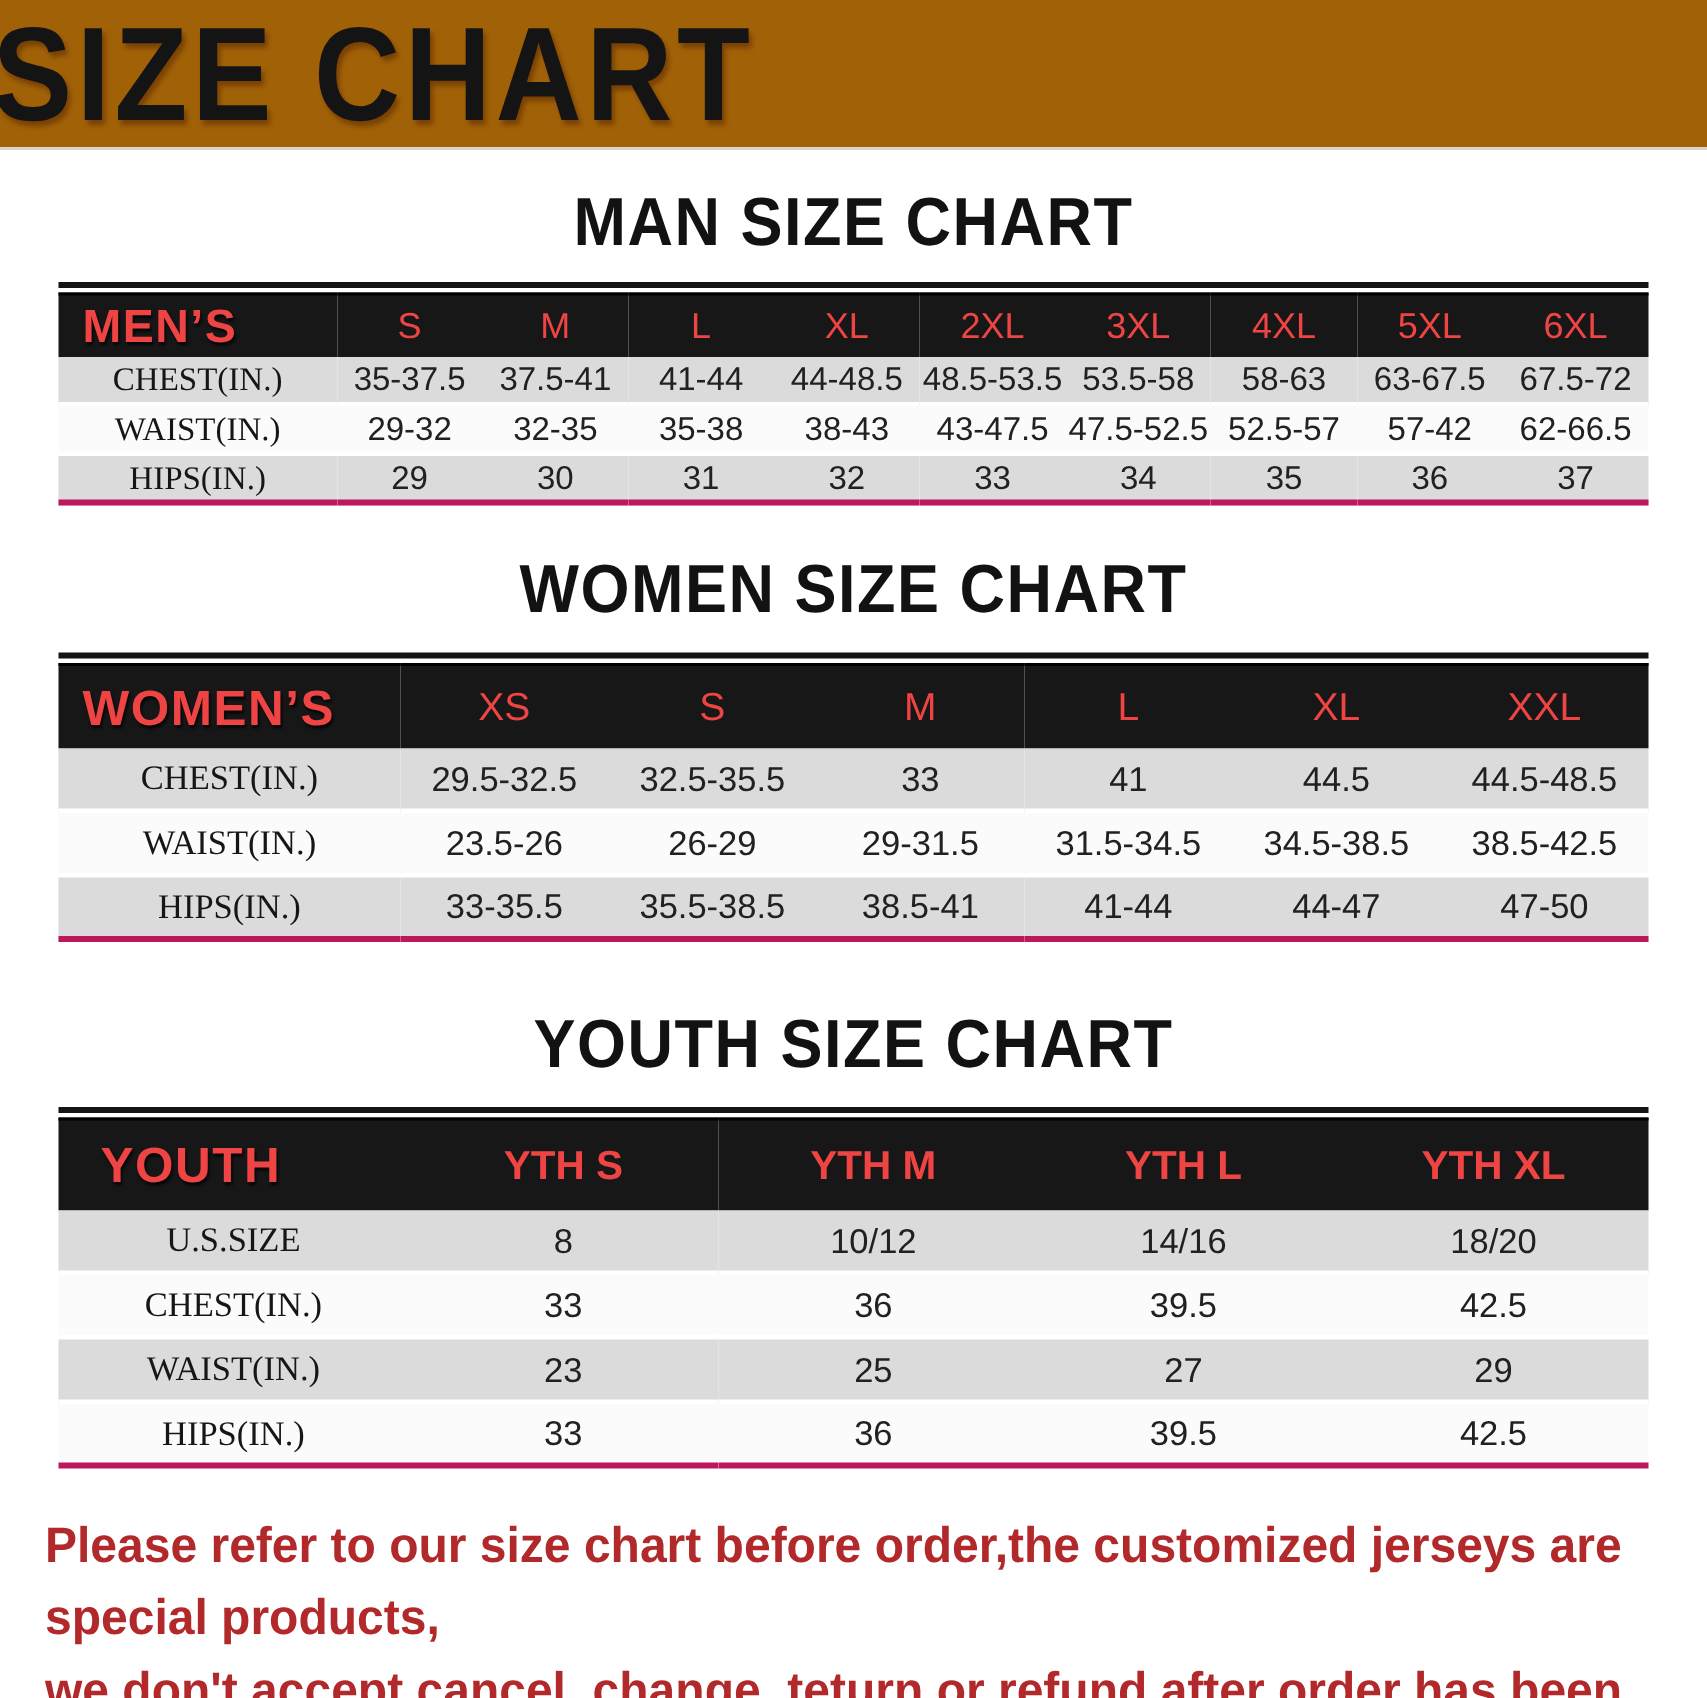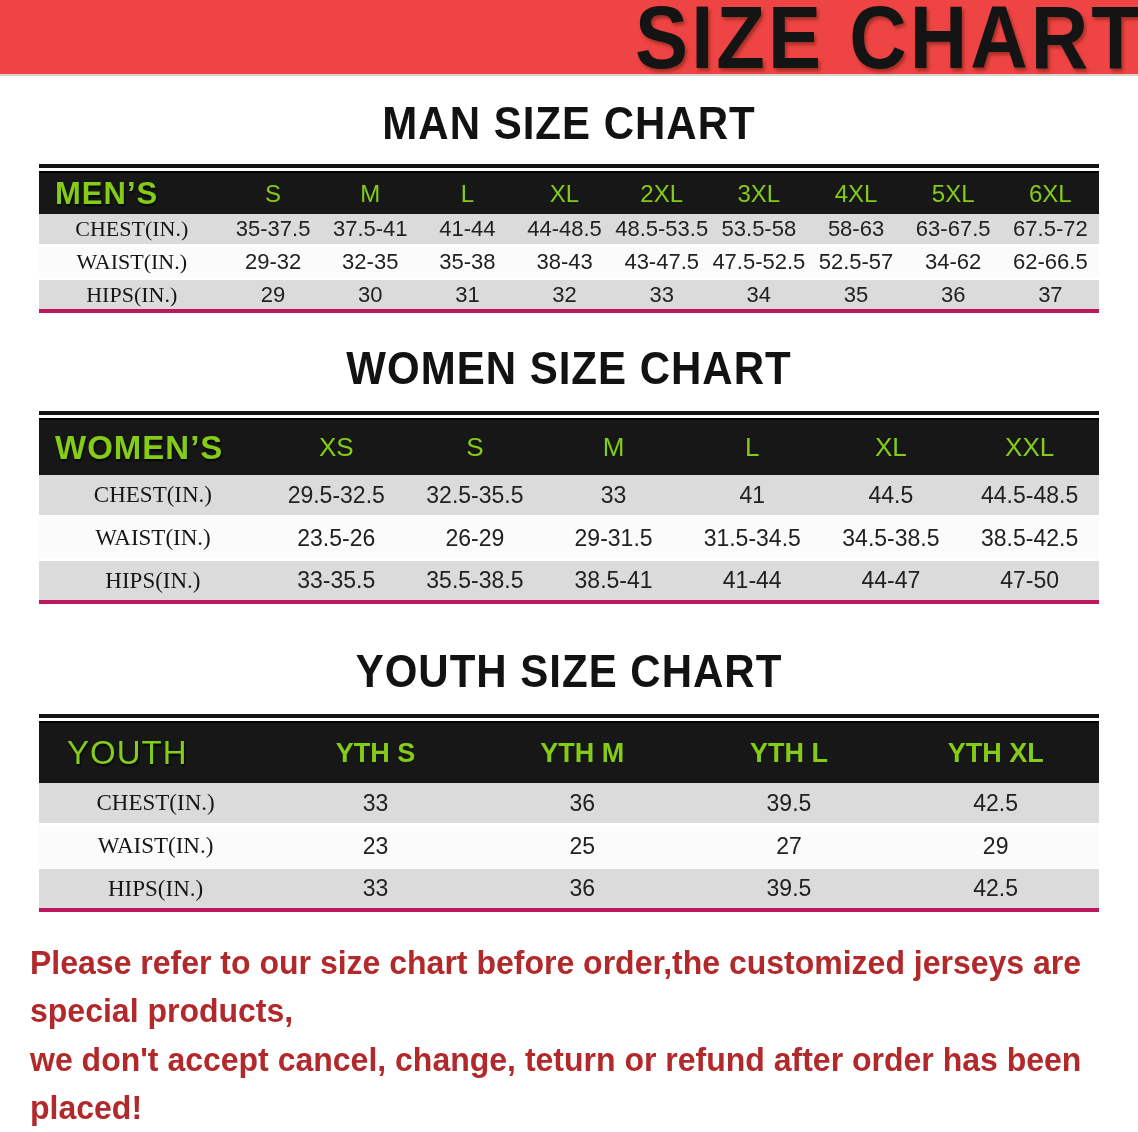--- a/index.html
+++ b/index.html
@@ -4,23 +4,23 @@
 <style>
   * { box-sizing: border-box; margin: 0; padding: 0; }
   html, body {
     width: 1138px; height: 1132px;
     overflow: hidden;
     background: #ffffff;
     font-family: "Liberation Sans", sans-serif;
   }
   
   .banner {
-    width: 100%; height: 76px;
-    background: #ef4444;
-    display: flex; align-items: center; justify-content: flex-end;
+    width: 100%; height: 100px;
+    background: #a16207;
+    display: flex; align-items: center; justify-content: flex-start;
     border-bottom: 2px solid #d8d3cc;
   }
   .banner-title {
     font-size: 78px;
     font-weight: 900;
     letter-spacing: 3px;
     color: #141414;
     transform: scale(1.02, 1.14);
     text-shadow: 2px 3px 3px rgba(70, 25, 0, 0.45);
     white-space: nowrap;
@@ -41,38 +41,38 @@
   .table-wrap { margin: 0 39px; }
   .topline { height: 4px; background: #141414; margin-bottom: 3px; }
   table.size-table {
     width: 100%;
     border-collapse: separate;
     border-spacing: 0;
     table-layout: fixed;
   }
   thead th {
     background: #171717;
-    color: #84cc16;
+    color: #ef4444;
     font-weight: normal;
     text-align: center;
     border-top: 2px solid #000;
   }
   th.head-label {
     text-align: left;
     padding-left: 16px;
     font-weight: 800;
     letter-spacing: 1px;
     text-shadow: 1px 2px 2px rgba(0,0,0,0.8);
   }
   .s0 thead th { height: 43px; font-size: 24px; }
   .s0 th.head-label { font-size: 31px; }
   .s1 thead th { height: 57px; font-size: 26px; }
   .s1 th.head-label { font-size: 33px; }
   .s2 thead th { height: 62px; font-size: 27px; font-weight: 700; }
-  .s2 th.head-label { font-size: 33px; font-weight: 400; padding-left: 28px; }
+  .s2 th.head-label { font-size: 33px; font-weight: 700; padding-left: 28px; }
   tbody td {
     text-align: center;
     color: #212121;
     border-bottom: 3px solid #ffffff;
   }
   tbody tr:nth-child(odd)  td { background: #DBDBDB; }
   tbody tr:nth-child(even) td { background: #FBFBFB; }
   tbody tr:last-child td { border-bottom: 4px solid #be185d; }
   .s0 tbody td { height: 33px; font-size: 22px; }
   .s1 tbody td { height: 43px; font-size: 23px; }
@@ -146,21 +146,21 @@
             </tr>
             <tr>
       <td class="row-label">WAIST(IN.)</td>
               <td>29-32</td>
               <td>32-35</td>
               <td>35-38</td>
               <td>38-43</td>
               <td>43-47.5</td>
               <td>47.5-52.5</td>
               <td>52.5-57</td>
-              <td>34-62</td>
+              <td>57-42</td>
               <td>62-66.5</td>
             </tr>
             <tr>
       <td class="row-label">HIPS(IN.)</td>
               <td>29</td>
               <td>30</td>
               <td>31</td>
               <td>32</td>
               <td>33</td>
               <td>34</td>
@@ -245,20 +245,27 @@
             <tr>
     <th class="head-label">YOUTH</th>
               <th>YTH S</th>
               <th>YTH M</th>
               <th>YTH L</th>
               <th>YTH XL</th>
             </tr>
           </thead>
         <tbody>
             <tr>
+      <td class="row-label">U.S.SIZE</td>
+              <td>8</td>
+              <td>10/12</td>
+              <td>14/16</td>
+              <td>18/20</td>
+            </tr>
+            <tr>
       <td class="row-label">CHEST(IN.)</td>
               <td>33</td>
               <td>36</td>
               <td>39.5</td>
               <td>42.5</td>
             </tr>
             <tr>
       <td class="row-label">WAIST(IN.)</td>
               <td>23</td>
               <td>25</td>

